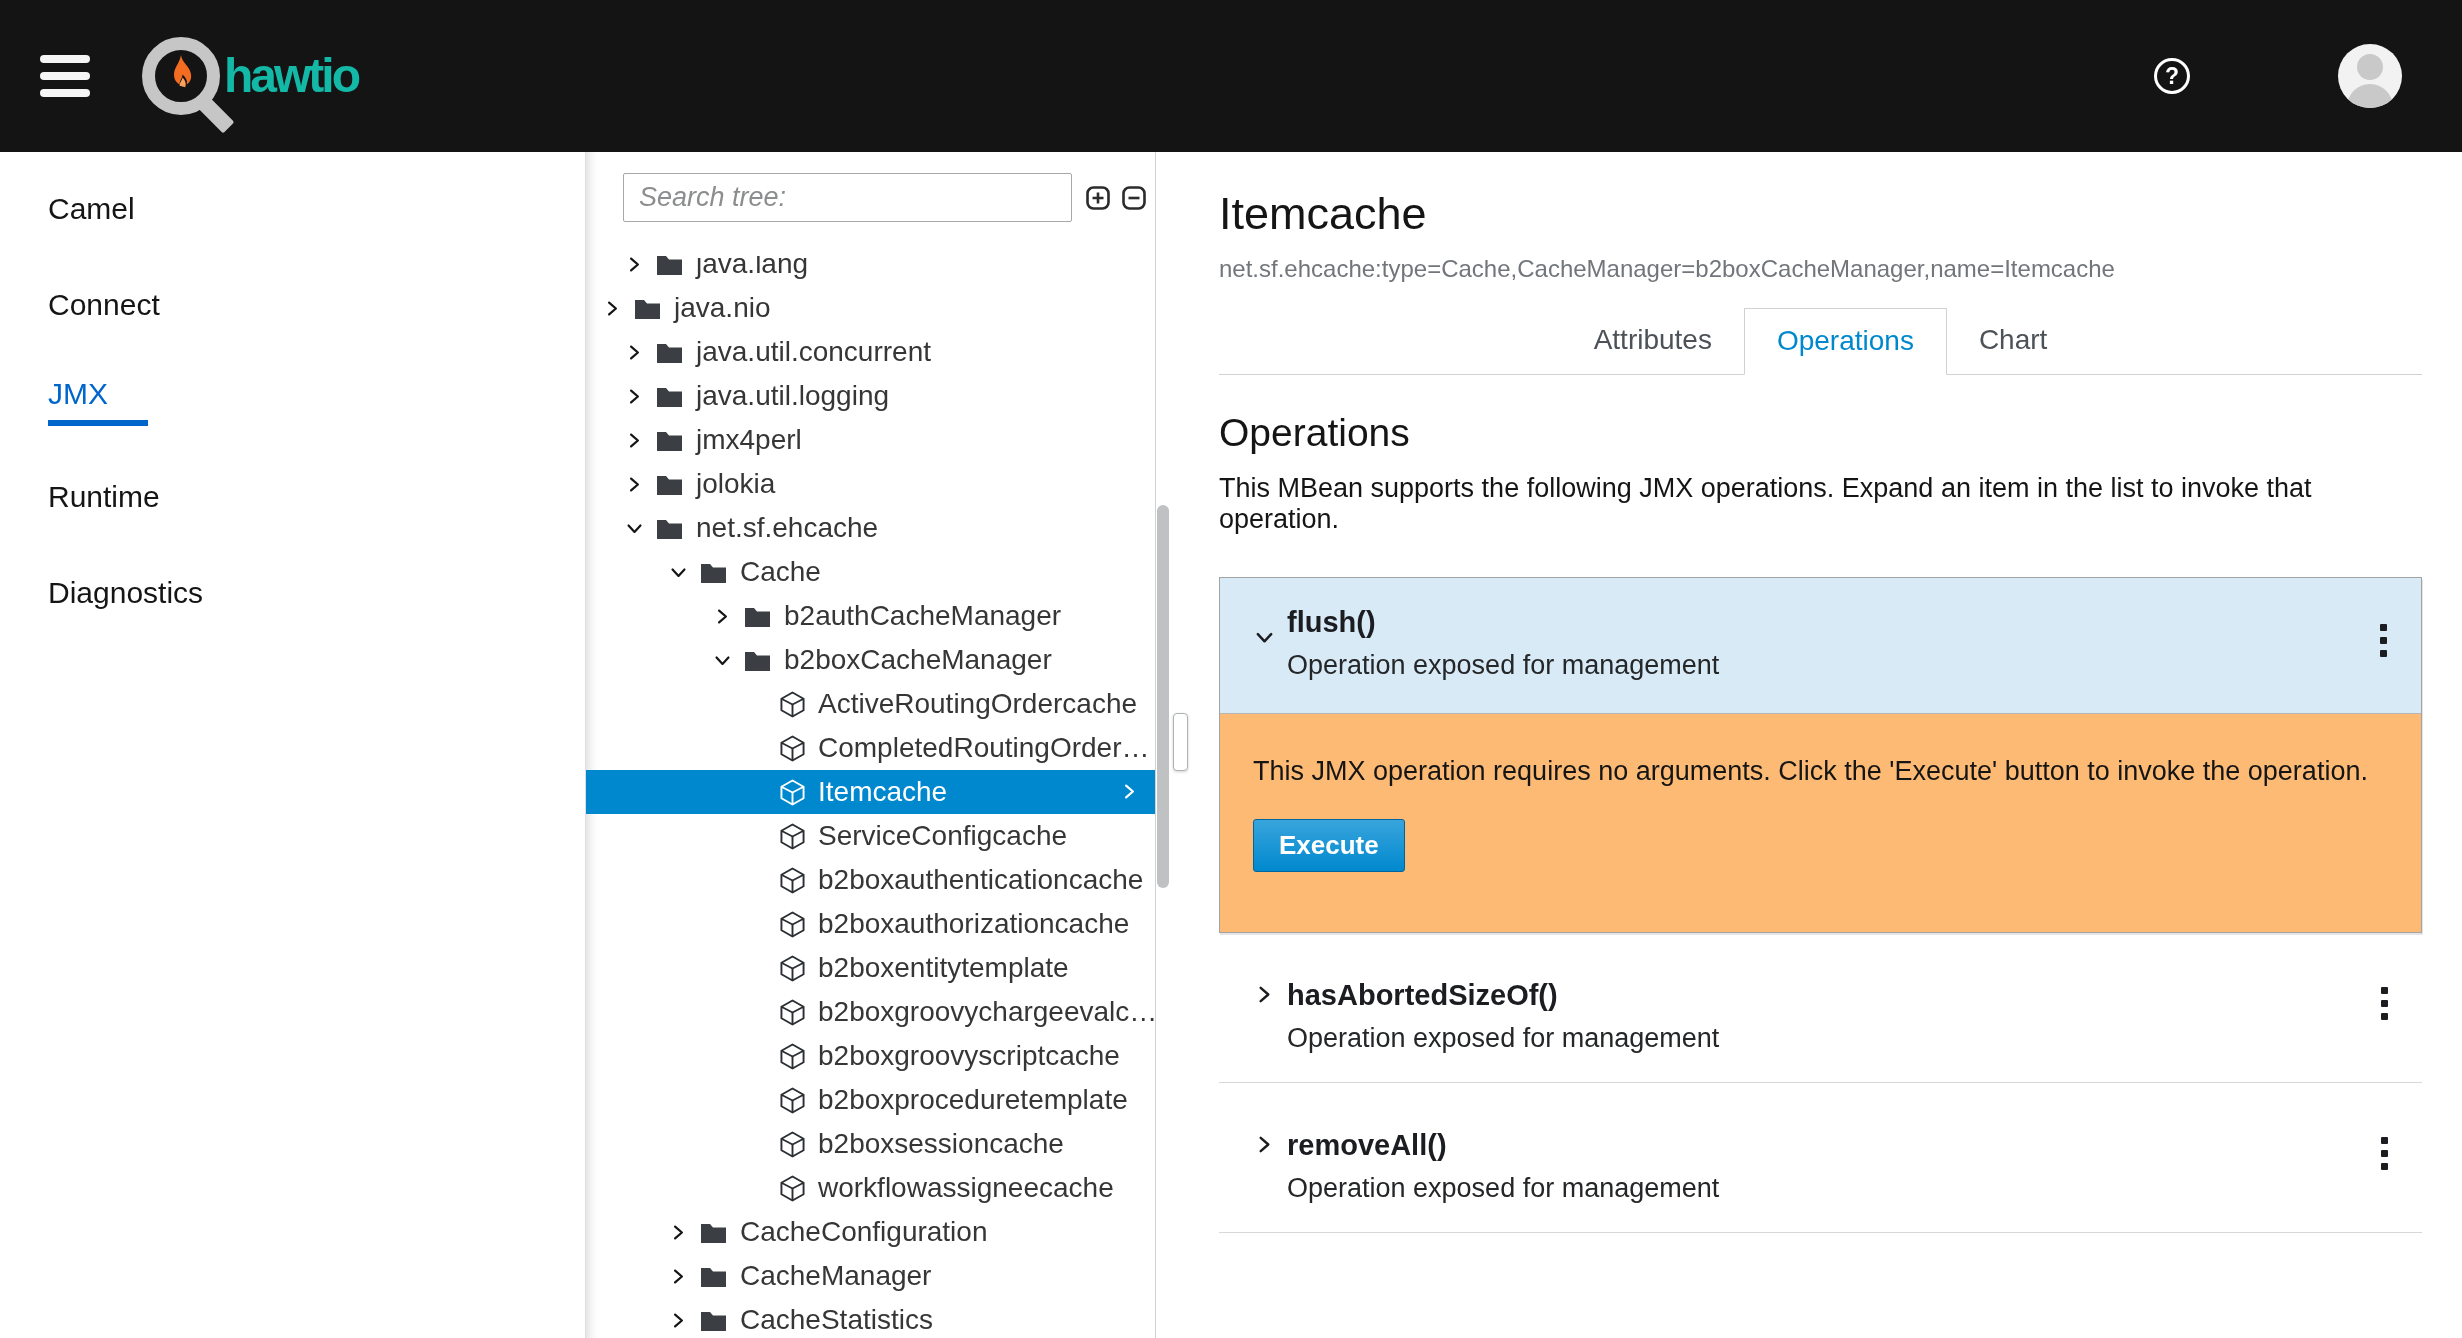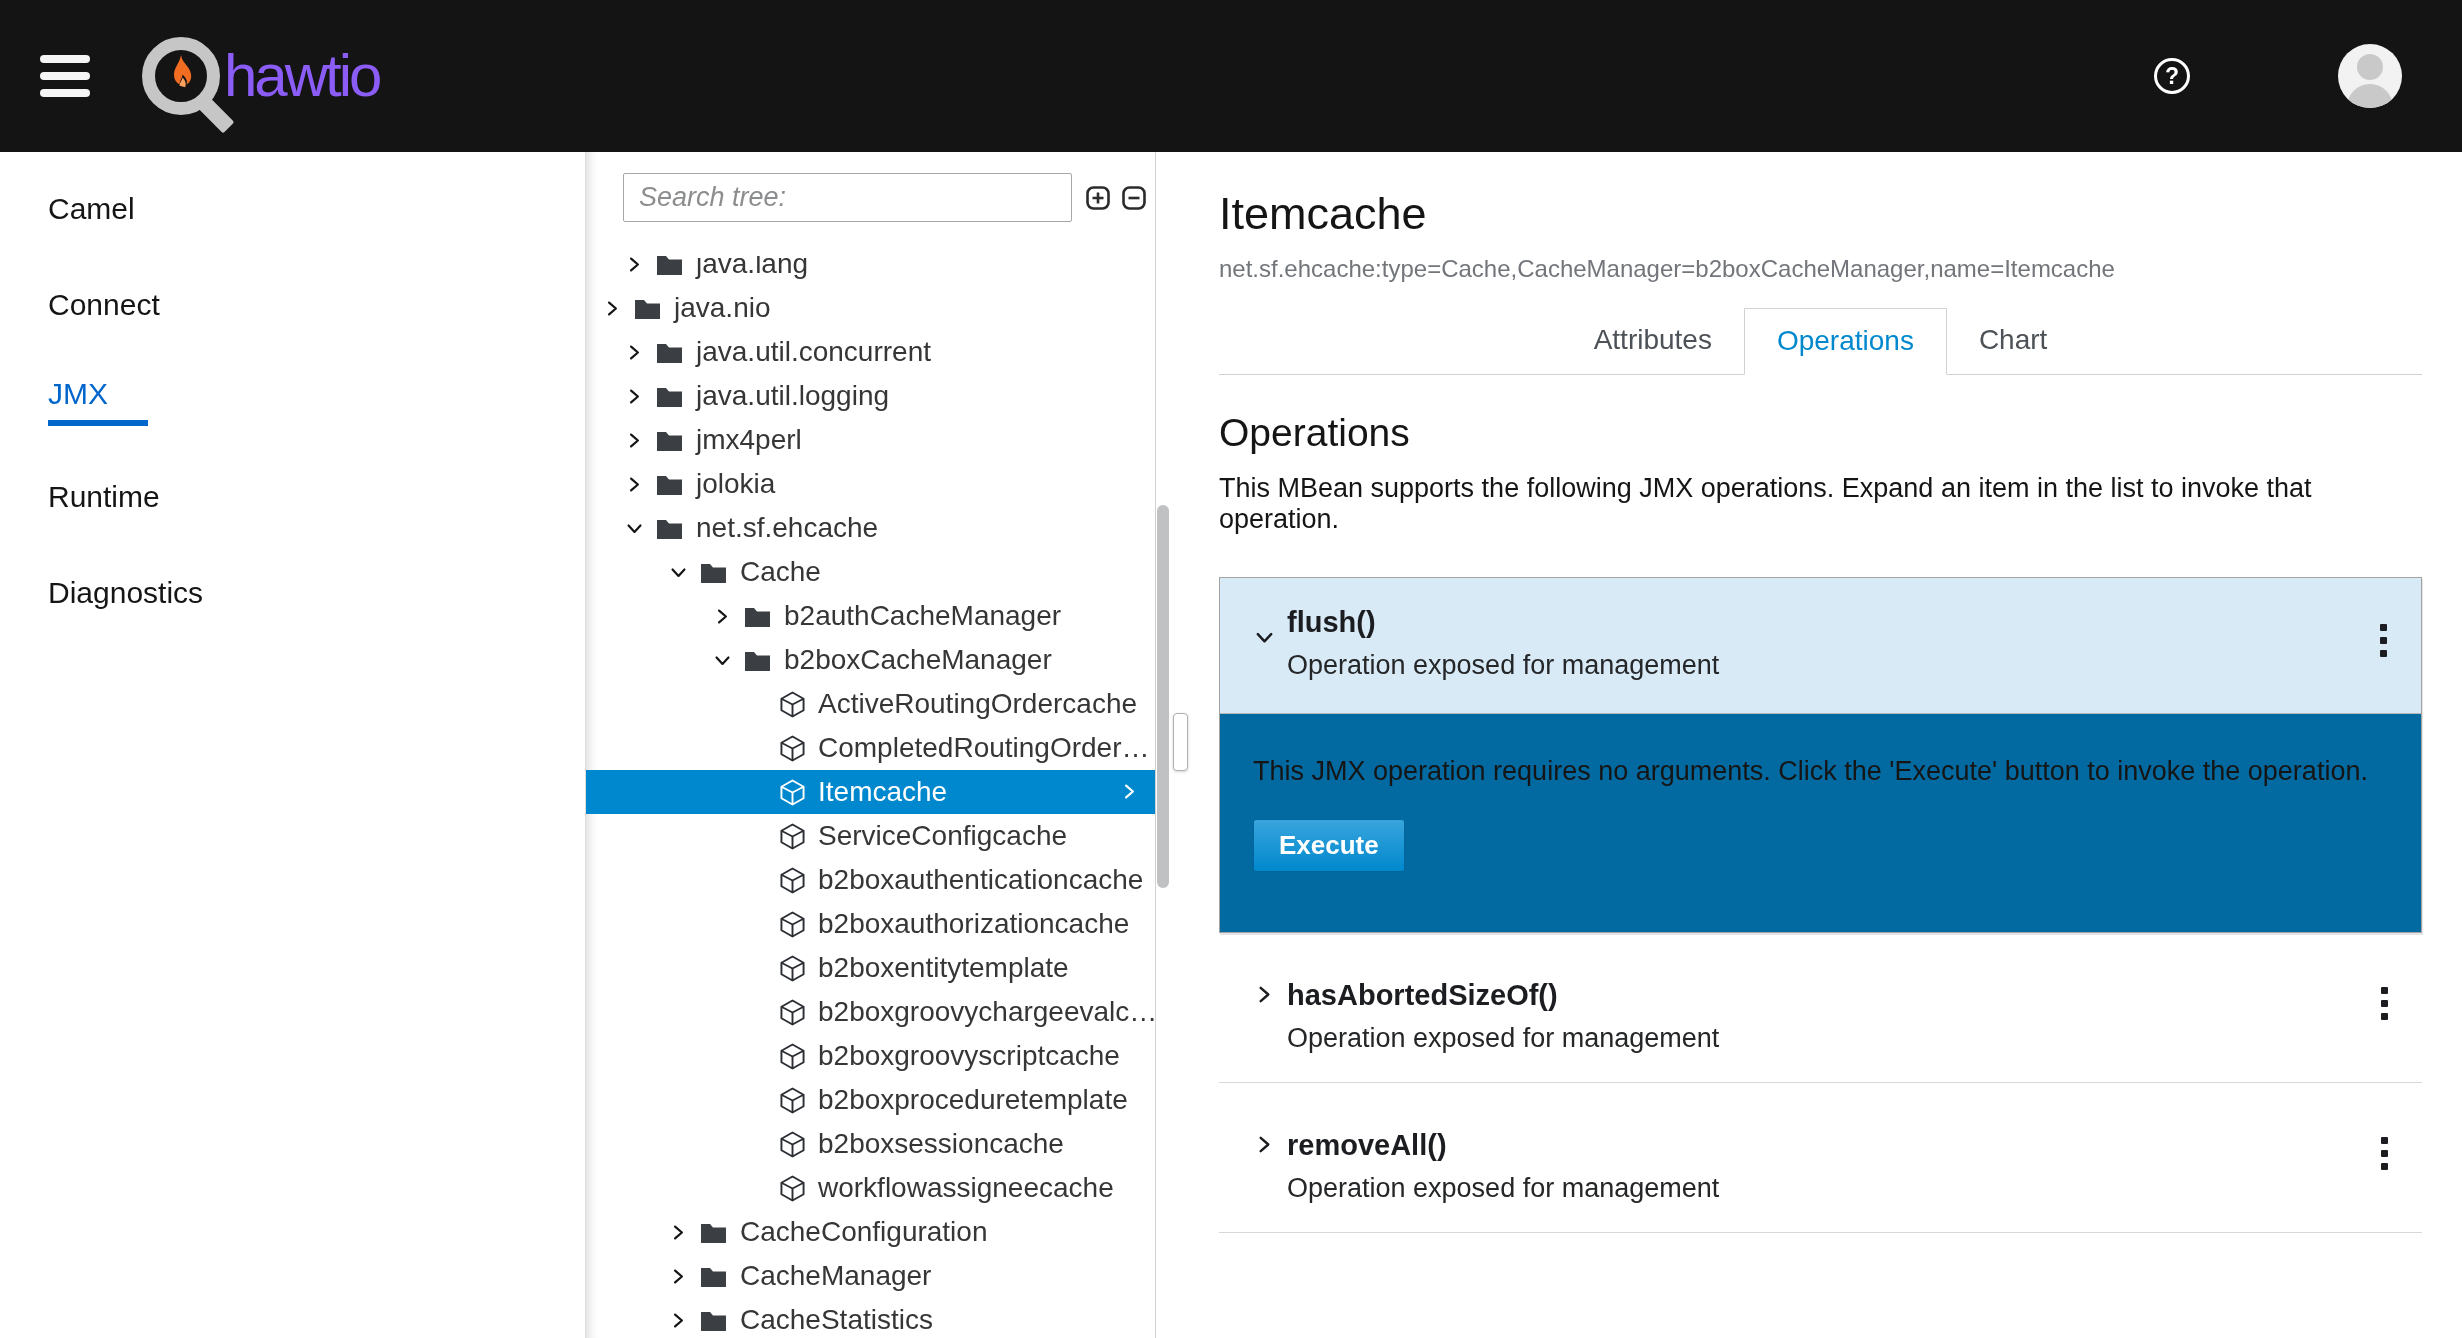--- a/index.html
+++ b/index.html
@@ -21,21 +21,21 @@
   .brand-q { position:relative; width:78px; height:78px; }
   .brand-q .ring {
     width:78px; height:78px; border:13px solid #c6c6c6; border-radius:50%;
     display:flex; align-items:center; justify-content:center; background:#141414;
   }
   .brand-q .tail {
     position:absolute; width:16px; height:36px; background:#c6c6c6;
     right:-4px; bottom:-18px; transform:rotate(-45deg); border-radius:2px;
   }
   .brand-text {
-    font-size:60px; font-weight:400; color:#8b5cf6; letter-spacing:-3px;
+    font-size:48px; font-weight:700; color:#14b8a6; letter-spacing:-3px;
     margin-left:4px; line-height:1;
   }
   .masthead-right { margin-left:auto; display:flex; align-items:center; gap:148px; margin-right:20px; }
   .help-icon {
     width:36px; height:36px; border:3px solid #ffffff; border-radius:50%;
     color:#ffffff; font-size:23px; font-weight:700; display:flex;
     align-items:center; justify-content:center; cursor:pointer;
   }
   .avatar {
     width:64px; height:64px; border-radius:50%; background:#f2f2f2;
@@ -127,21 +127,21 @@
     padding:28px 120px 32px 67px; border-bottom:1px solid #b6b6b6; cursor:pointer;
   }
   .op-name { font-size:29px; font-weight:700; color:#1b1d21; }
   .op-desc { margin-top:11px; font-size:27px; color:#242628; }
   .op-twisty { position:absolute; left:35px; top:50px; display:flex; }
   .kebab {
     position:absolute; right:30px; top:42px; display:flex; flex-direction:column;
     gap:6px; padding:4px; cursor:pointer;
   }
   .kebab i { width:7px; height:7px; background:#1b1d21; border-radius:1px; }
-  .op-card-body { background:#0369a1; padding:42px 33px 60px; }
+  .op-card-body { background:#fdba74; padding:42px 33px 60px; }
   .exec-note { font-size:27px; color:#151515; }
   .btn-exec {
     margin-top:32px; height:53px; padding:0 25px; font-size:26px; font-weight:700;
     color:#ffffff; border-radius:3px; cursor:pointer;
     font-family:"Liberation Sans","DejaVu Sans",sans-serif;
     background:linear-gradient(to bottom, var(--btn-top,#39a5dc), var(--btn-bottom,#0088ce));
     border:1px solid var(--btn-border,#00659c);
   }
   .op-row { position:relative; padding:46px 120px 28px 68px; border-bottom:1px solid #d8d8d8; }
   .op-row .op-twisty { top:52px; left:36px; }

